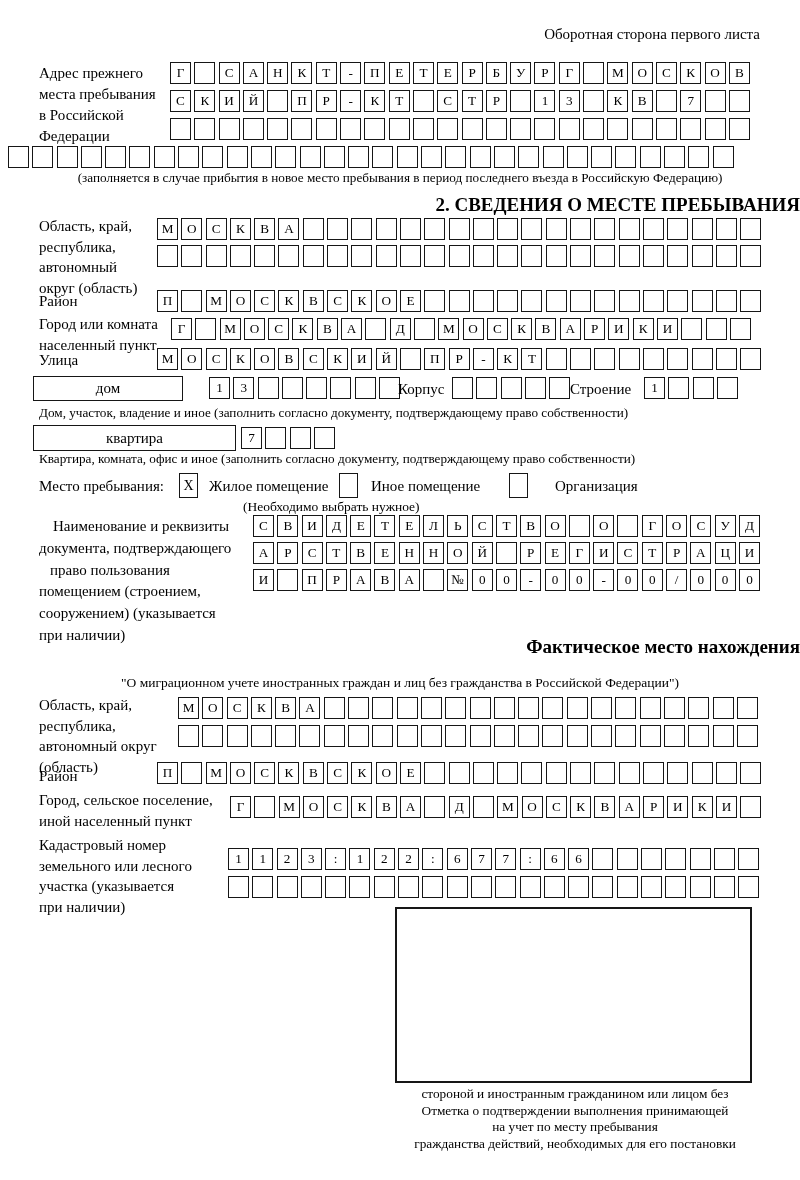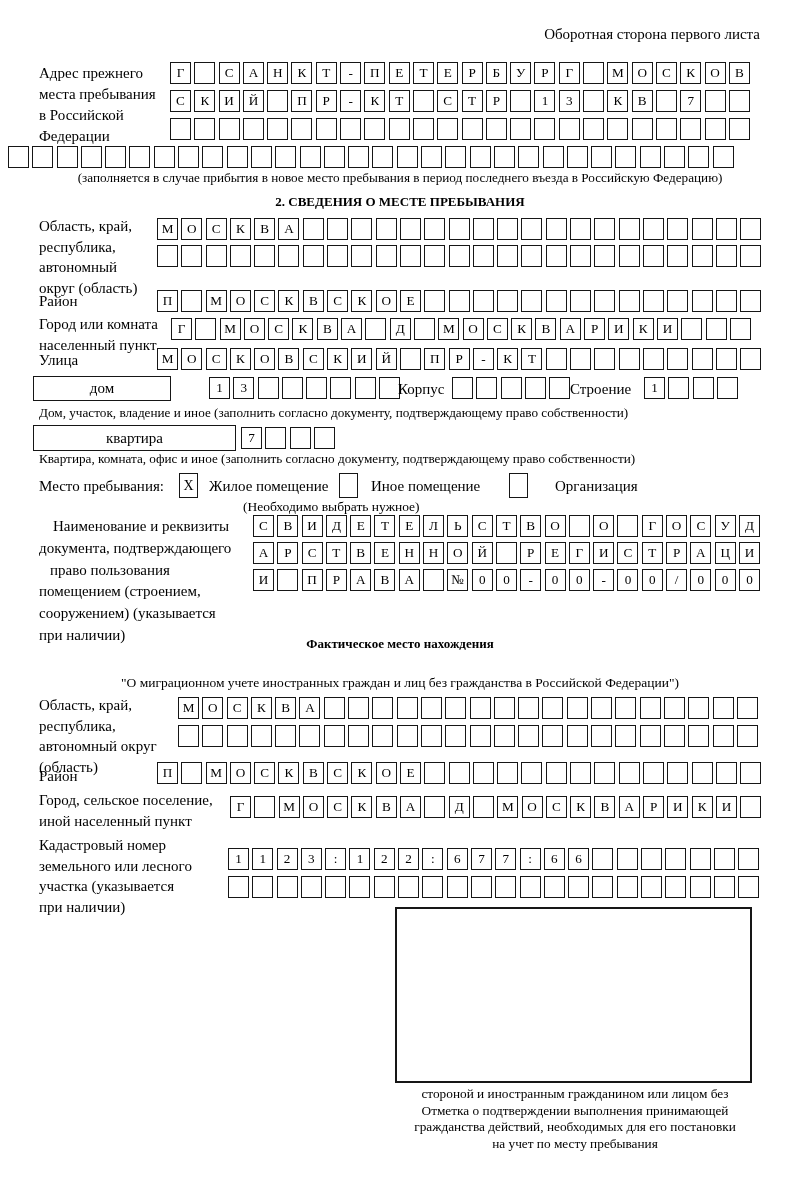--- a/index.html
+++ b/index.html
@@ -1,21 +1,21 @@
 <!DOCTYPE html>
 <html><head>
 <meta charset="utf-8">
 <style>
   html,body{margin:0;padding:0;background:#fff;}
   #page{position:relative;width:800px;height:1180px;background:#fff;color:#000;
         font-family:"Liberation Serif",serif;overflow:hidden;}
   .lbl{position:absolute;font-size:15px;line-height:20.5px;white-space:nowrap;}
   .cap{position:absolute;font-size:13.2px;white-space:nowrap;}
   .center{left:0;width:800px;text-align:center;}
-  .title{position:absolute;font-size:13px;font-weight:bold;white-space:nowrap;}
+  .title{position:absolute;font-size:19px;font-weight:bold;white-space:nowrap;text-align:right;}
   .cells{position:absolute;display:flex;gap:3.3px;}
   .cell{flex:0 0 21px;height:22px;box-sizing:border-box;border:1.6px solid #161616;
         display:flex;align-items:center;justify-content:center;
         font-size:13.2px;background:#fff;}
   .widebox{position:absolute;box-sizing:border-box;border:1.8px solid #161616;
         display:flex;align-items:center;justify-content:center;font-size:15px;background:#fff;}
   .checkbox{position:absolute;width:19px;height:25px;box-sizing:border-box;
         border:1.6px solid #161616;display:flex;align-items:center;justify-content:center;
         font-size:14px;background:#fff;}
   .stampbox{position:absolute;left:395px;top:907px;width:357px;height:176px;
@@ -293,21 +293,21 @@
       <span class="cell"></span>
       <span class="cell"></span>
       <span class="cell"></span>
       <span class="cell"></span>
       <span class="cell"></span>
       <span class="cell"></span>
       <span class="cell"></span>
       <span class="cell"></span>
     </div>
 
-  <div class="widebox" style="left:33px;top:376px;width:138px;height:25px;">дом</div>
+  <div class="widebox" style="left:33px;top:376px;width:150px;height:25px;">дом</div>
   <div class="cells" style="left:209px;top:377px;">
       <span class="cell">1</span>
       <span class="cell">3</span>
       <span class="cell"></span>
       <span class="cell"></span>
       <span class="cell"></span>
       <span class="cell"></span>
       <span class="cell"></span>
       <span class="cell"></span>
     </div>
@@ -596,17 +596,17 @@
       <span class="cell"></span>
       <span class="cell"></span>
       <span class="cell"></span>
       <span class="cell"></span>
     </div>
 
   <div class="stampbox"></div>
   <div class="note">
     <div>стороной и иностранным гражданином или лицом без</div>
     <div>Отметка о подтверждении выполнения принимающей</div>
+    <div>на учет по месту пребывания</div>
     <div>гражданства действий, необходимых для его постановки</div>
-    <div>на учет по месту пребывания</div>
   </div>
 
 </div>
 
 </body></html>

